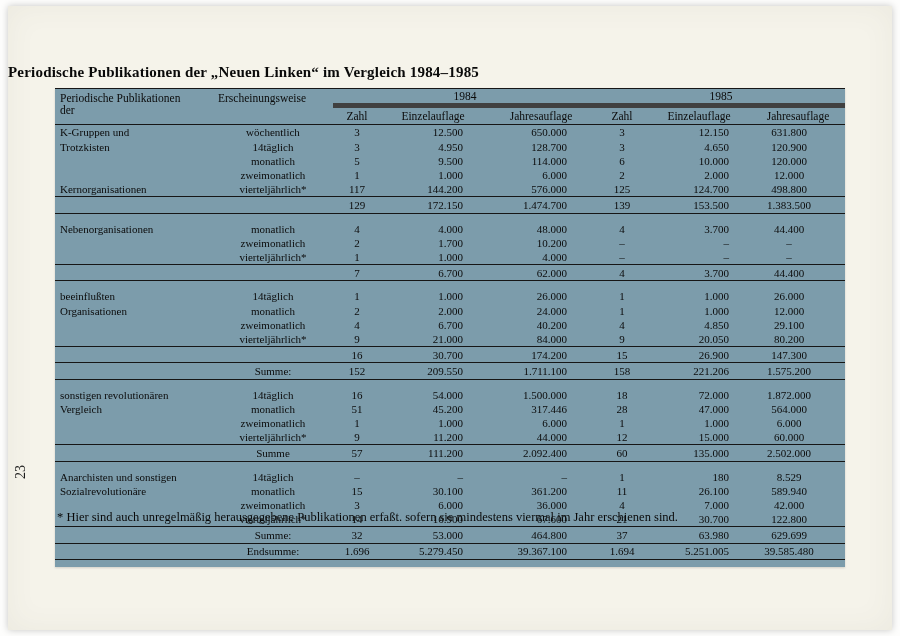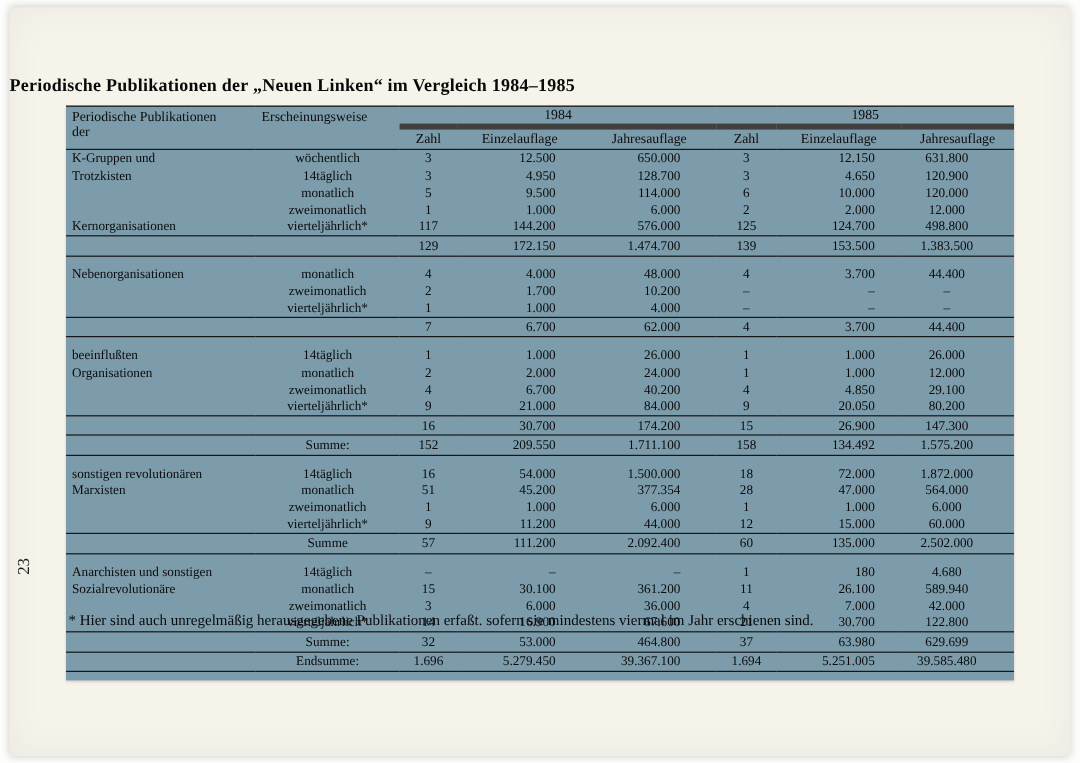--- a/index.html
+++ b/index.html
@@ -253,39 +253,39 @@
               <td class="c6">26.900</td>
               <td class="c7">147.300</td>
             </tr>
             <tr class="r-summe">
               <td class="c0"></td>
               <td class="c1">Summe:</td>
               <td class="c2">152</td>
               <td class="c3">209.550</td>
               <td class="c4">1.711.100</td>
               <td class="c5">158</td>
-              <td class="c6">134.492</td>
+              <td class="c6">221.206</td>
               <td class="c7">1.575.200</td>
             </tr>
             <tr class="r-data gap">
               <td class="c0">sonstigen revolutionären</td>
               <td class="c1">14täglich</td>
               <td class="c2">16</td>
               <td class="c3">54.000</td>
               <td class="c4">1.500.000</td>
               <td class="c5">18</td>
               <td class="c6">72.000</td>
               <td class="c7">1.872.000</td>
             </tr>
             <tr class="r-data">
-              <td class="c0">Marxisten</td>
+              <td class="c0">Vergleich</td>
               <td class="c1">monatlich</td>
               <td class="c2">51</td>
               <td class="c3">45.200</td>
-              <td class="c4">377.354</td>
+              <td class="c4">317.446</td>
               <td class="c5">28</td>
               <td class="c6">47.000</td>
               <td class="c7">564.000</td>
             </tr>
             <tr class="r-data">
               <td class="c0"></td>
               <td class="c1">zweimonatlich</td>
               <td class="c2">1</td>
               <td class="c3">1.000</td>
               <td class="c4">6.000</td>
@@ -314,21 +314,21 @@
               <td class="c7">2.502.000</td>
             </tr>
             <tr class="r-data gap">
               <td class="c0">Anarchisten und sonstigen</td>
               <td class="c1">14täglich</td>
               <td class="c2">–</td>
               <td class="c3">–</td>
               <td class="c4">–</td>
               <td class="c5">1</td>
               <td class="c6">180</td>
-              <td class="c7">4.680</td>
+              <td class="c7">8.529</td>
             </tr>
             <tr class="r-data">
               <td class="c0">Sozialrevolutionäre</td>
               <td class="c1">monatlich</td>
               <td class="c2">15</td>
               <td class="c3">30.100</td>
               <td class="c4">361.200</td>
               <td class="c5">11</td>
               <td class="c6">26.100</td>
               <td class="c7">589.940</td>

